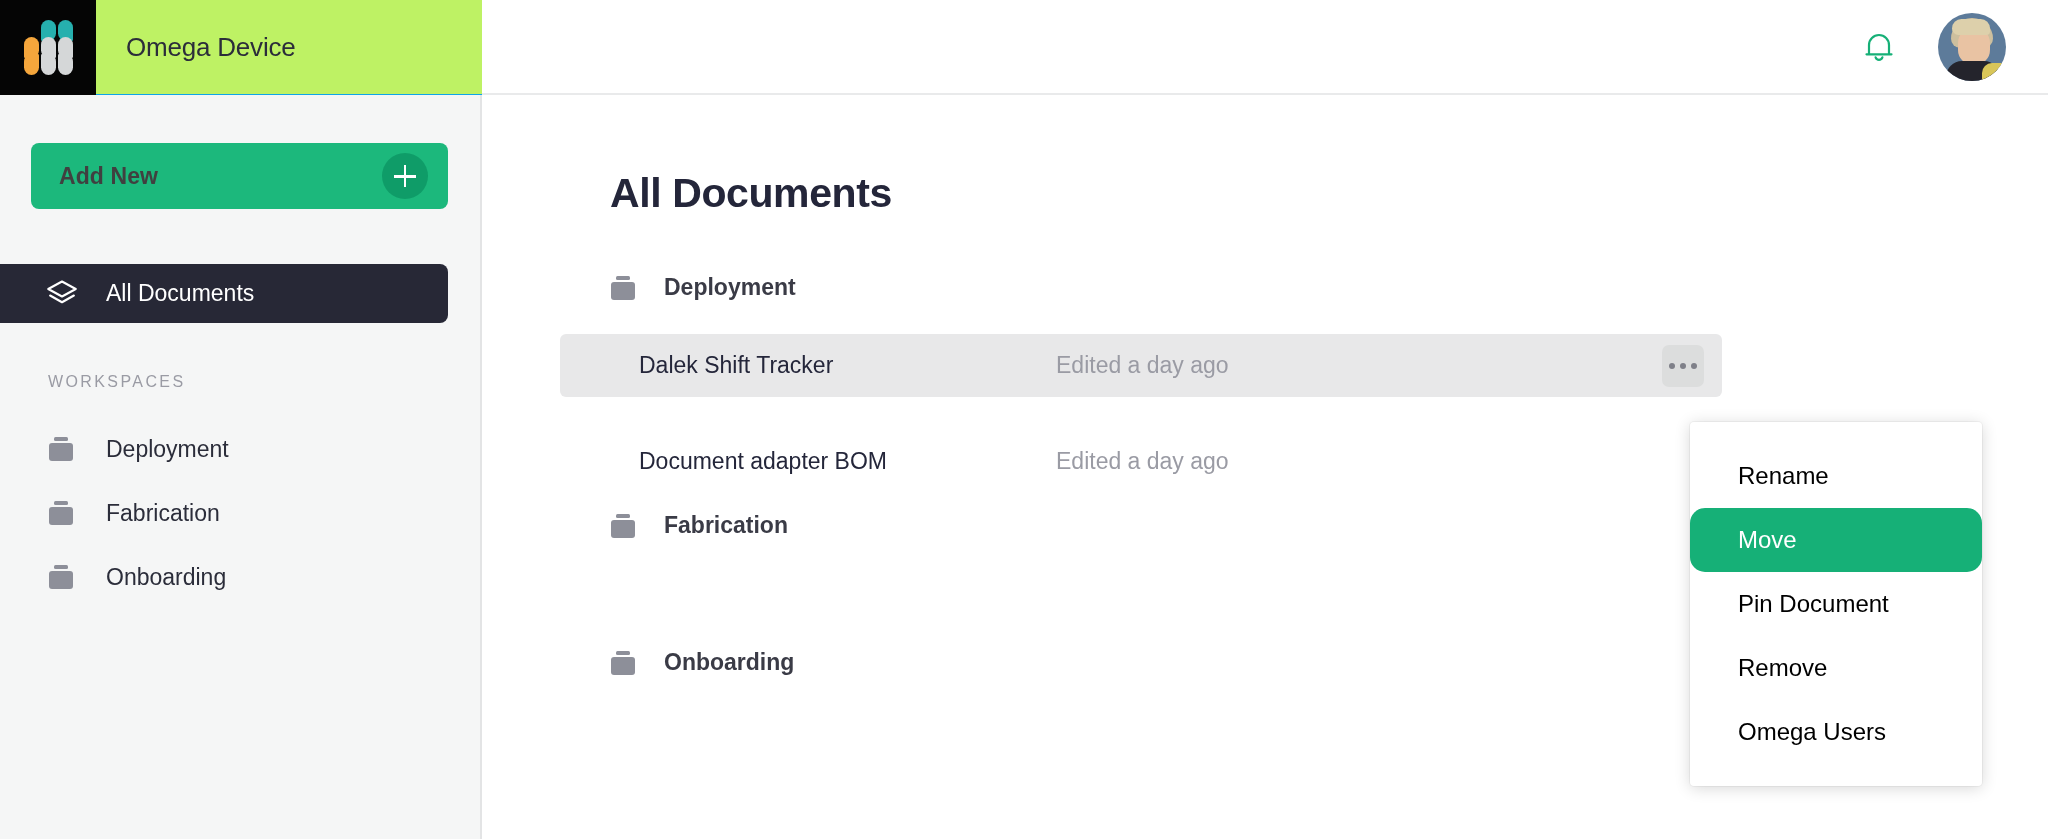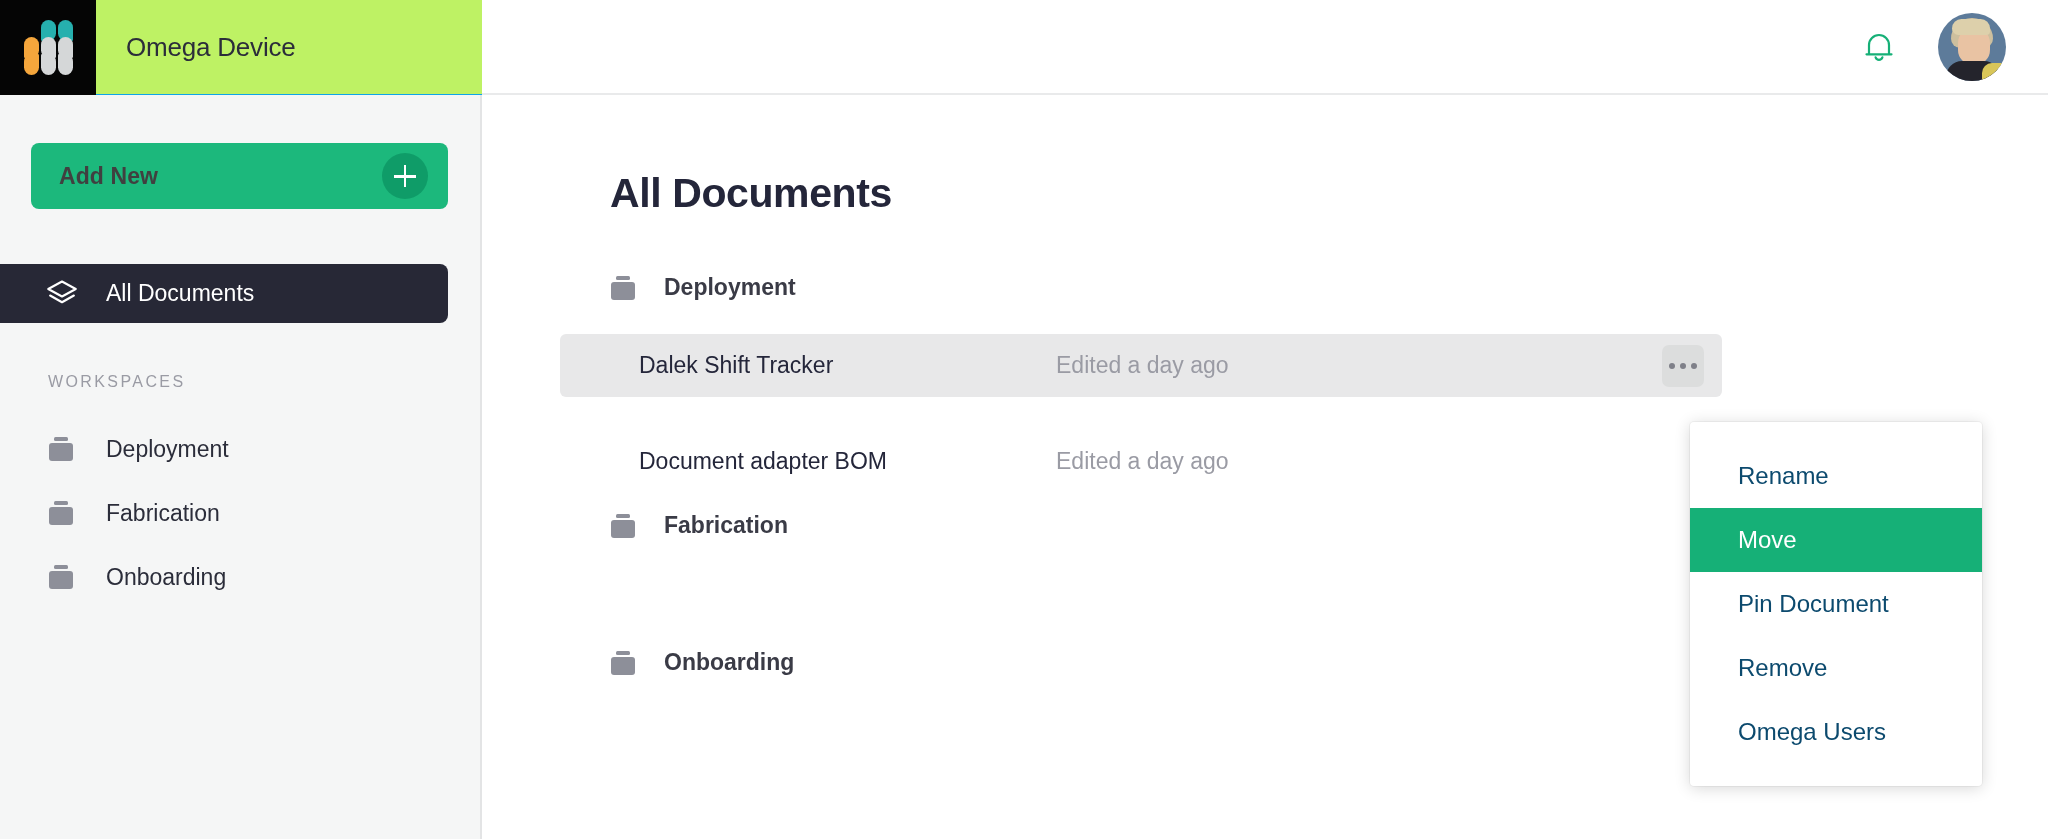--- a/index.html
+++ b/index.html
@@ -333,27 +333,28 @@
     box-shadow: 0 2px 16px rgba(0,0,0,0.16), 0 0 0 1px rgba(0,0,0,0.04);
     padding: 22px 0 22px 0;
     z-index: 20;
   }
   .menu-item {
     height: 64px;
     display: flex;
     align-items: center;
     padding-left: 48px;
     font-size: 24px;
-    color: #0c4a6e;
+    color: #000000;
     cursor: pointer;
     white-space: nowrap;
   }
   .menu-item.active {
     background: #16b077;
     color: #ffffff;
+    border-radius: 15px;
   }
 </style>
 </head>
 <body>
 
 <div class="app">
 
   <aside class="sidebar">
 
     <div class="logo-tile">

